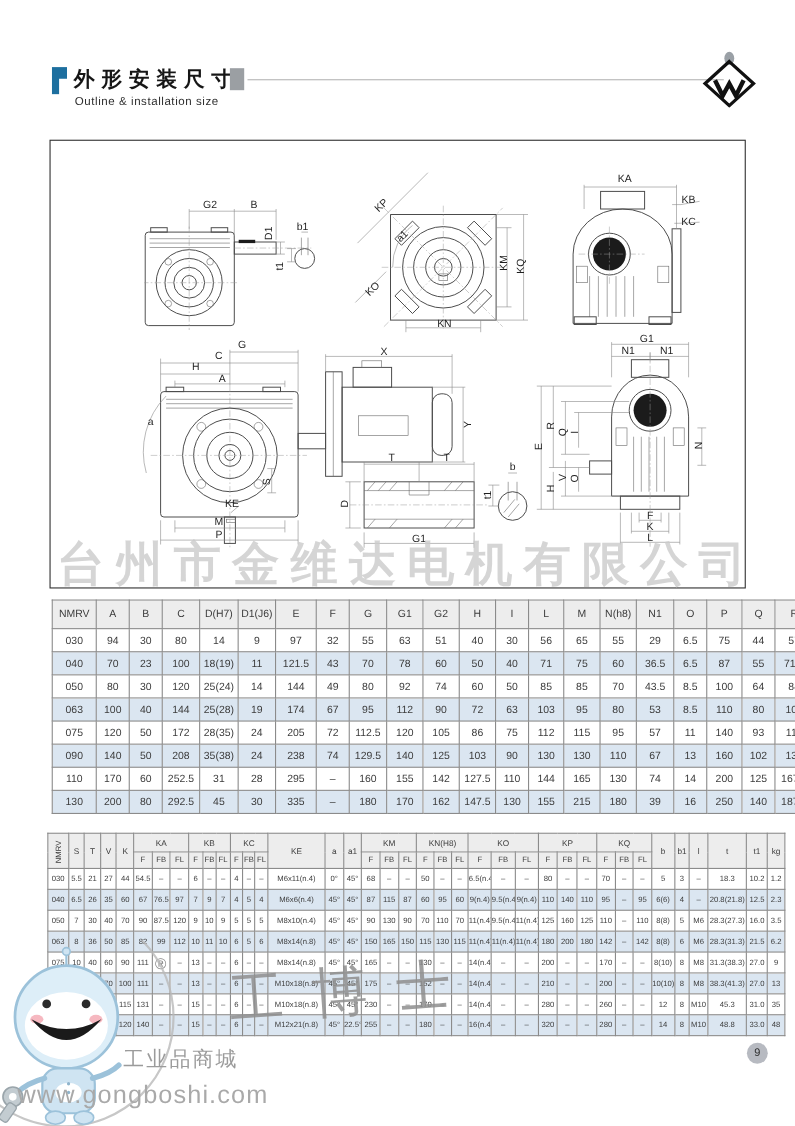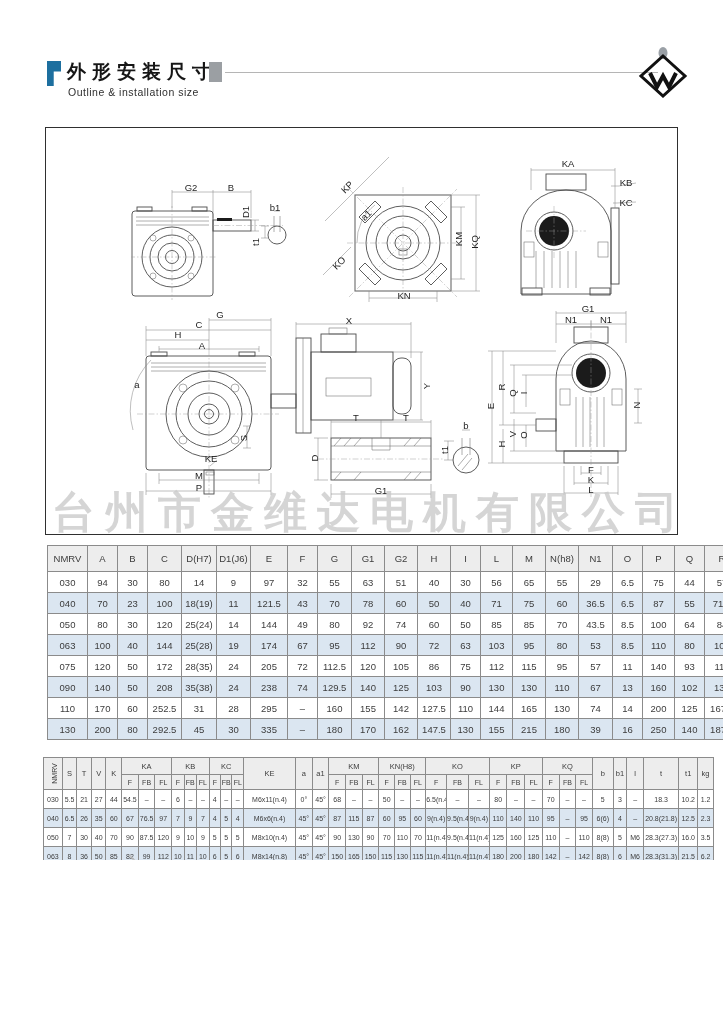--- a/index.html
+++ b/index.html
@@ -1,18 +1,18 @@
 <!DOCTYPE html>
 <html><head>
 <meta charset="utf-8">
 <style>
   * { margin:0; padding:0; box-sizing:border-box; }
   html,body { background:#fff; }
   .page {
-    position:relative; width:723px; height:860px; background:#ffffff;
+    position:relative; width:723px; height:1024px; background:#ffffff;
     font-family:"Liberation Sans", sans-serif; overflow:hidden; margin:0 auto;
   }
   
   .hdr-corner { position:absolute; left:47px; top:61px; width:14px; height:25px; background:#1d6f9f;
     clip-path:polygon(0 0,100% 0,100% 42%,48% 42%,48% 100%,0 100%); }
   .hdr-title { position:absolute; left:67px; top:59px; font-size:19px; font-weight:bold;
     letter-spacing:6px; color:#161616; white-space:nowrap; }
   .hdr-gray-sq { position:absolute; left:209px; top:62px; width:13px; height:20px; background:#9b9fa3; }
   .hdr-line { position:absolute; left:225px; top:72px; width:433px; height:1px; background:#b5b5b5; }
   .hdr-sub { position:absolute; left:68px; top:86px; font-size:10.5px; color:#2f2f2f; letter-spacing:0.5px; }
@@ -1057,15 +1057,16 @@
     <path d="M40,126 Q24,130 14,140" fill="none" stroke="#9cc2da" stroke-width="5" stroke-linecap="round"></path>
     <path d="M84,126 Q100,122 108,114" fill="none" stroke="#9cc2da" stroke-width="5" stroke-linecap="round"></path>
     <circle cx="11" cy="143" r="9" fill="#c3ccd1" stroke="#9aa5ab" stroke-width="1.5"></circle>
     <rect x="2" y="148" width="9" height="18" rx="3" transform="rotate(35 6 157)" fill="#c3ccd1" stroke="#9aa5ab" stroke-width="1.2"></rect>
     <circle cx="11" cy="143" r="3.5" fill="#ffffff"></circle>
     <ellipse cx="50" cy="162" rx="9" ry="6" fill="#cfe4f2" stroke="#9cc2da" stroke-width="1.5"></ellipse>
     <ellipse cx="76" cy="162" rx="9" ry="6" fill="#cfe4f2" stroke="#9cc2da" stroke-width="1.5"></ellipse>
   </svg>
 
   <div class="mall-text">工业品商城</div>
+  <div class="site-url">www.gongboshi.com</div>
   <div class="page-badge">9</div>
 
 </div>
 
 </body></html>

